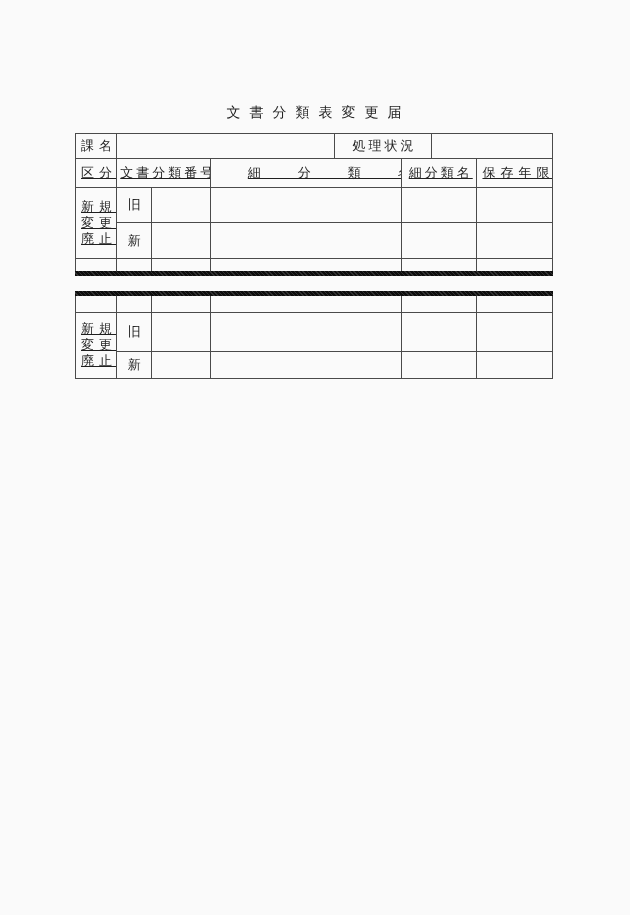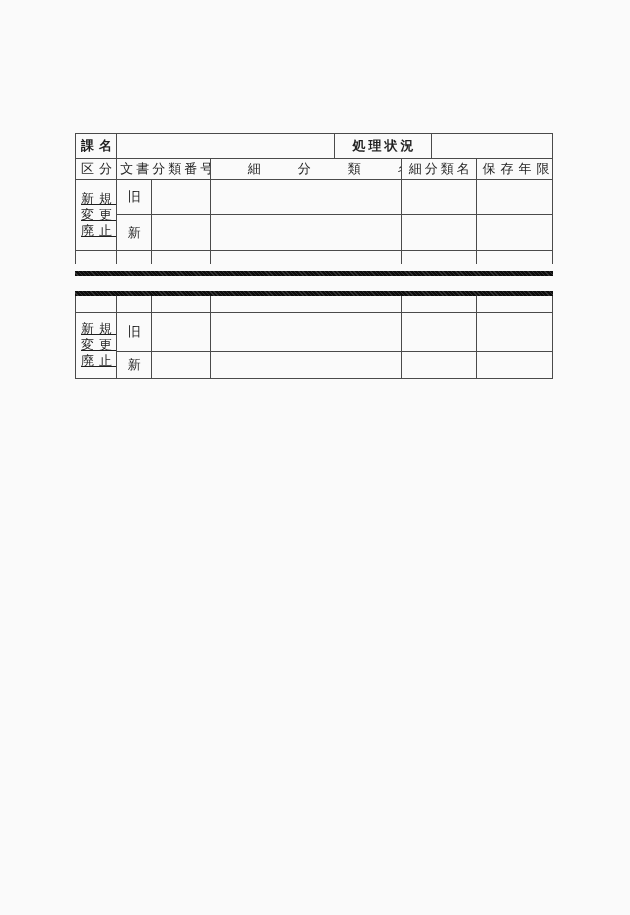--- a/index.html
+++ b/index.html
@@ -27,22 +27,22 @@
     border-collapse:collapse;table-layout:fixed;
     background:transparent;
   }
   table.s1{top:133px;}
   table.s2{top:296px;}
   .sheet td{
     border:1px solid #4a4a4a;
     padding:0;font-size:13px;text-align:center;vertical-align:middle;
     overflow:hidden;white-space:nowrap;
   }
-  .s1 tr.r1{height:25px;font-weight:bold;}
-  .s1 tr.r2{height:21px;}
+  .s1 tr.r1{height:25px;}
+  .s1 tr.r2{height:29px;text-decoration:underline;}
   .s1 tr.r3{height:35px;}
   .s1 tr.r4{height:36px;}
   .s1 tr.r5{height:13px;}
   .s1 tr.r5 td{border-bottom:none;}
   .s2 tr.rp{height:16px;}
   .s2 tr.rp td{border-top:none;}
   .s2 tr.rold{height:39px;}
   .s2 tr.rnew{height:27px;}
   .ls3{letter-spacing:3px;padding-left:3px !important;}
   .ls5{letter-spacing:5px;padding-left:5px !important;}
@@ -54,20 +54,21 @@
     background-image:repeating-linear-gradient(45deg,#0d0d0d 0,#0d0d0d 2px,#313131 2px,#313131 3px);
   }
   .bar1{top:271px;}
   .bar2{top:291px;}
 </style>
 </head>
 <body>
 
 <div class="page">
 
+  <div class="title">文書分類表変更届</div>
 
   <table class="sheet s1">
     <colgroup>
       <col style="width:41px">
         <col style="width:35px">
         <col style="width:58px">
         <col style="width:123px">
       <col style="width:67px">
         <col style="width:30px">
         <col style="width:45px">

